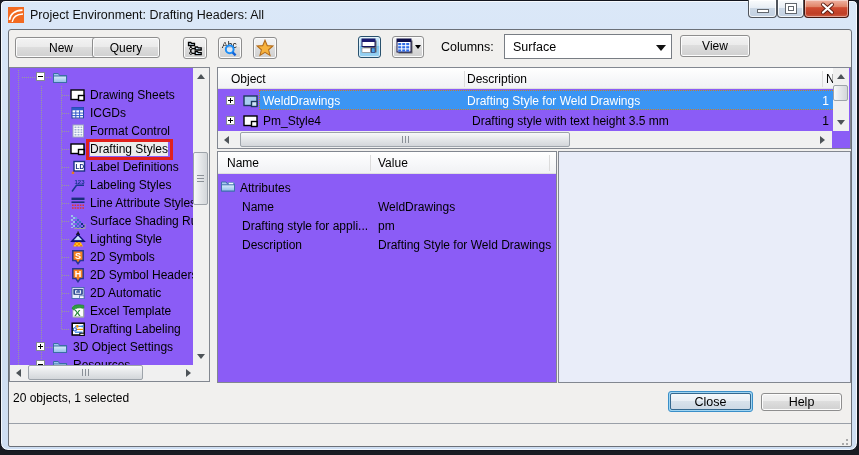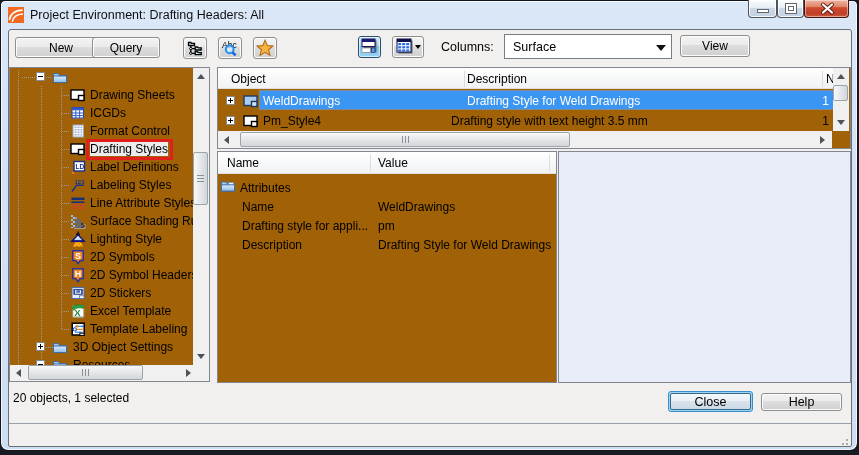--- a/index.html
+++ b/index.html
@@ -9,21 +9,21 @@
  background:linear-gradient(#dbe8f8,#d2e1f4 40%,#cedef2);
  border:1px solid #12151e;border-radius:5px 5px 8px 8px;
  box-shadow:inset 0 0 0 1px rgba(255,255,255,.75)}
 #client{position:absolute;left:8px;top:29px;width:844px;height:418px;
  background:#f1f0ee;border:1px solid #6b7078;border-radius:3px 3px 2px 2px}
 .abs{position:absolute}
 .btn{position:absolute;border:1px solid #8e8e8e;border-radius:3px;
  background:linear-gradient(#f3f3f3,#ebebeb 45%,#dedede 45%,#d0d0d0);
  box-shadow:inset 0 0 0 1px #fcfcfc;font-size:12px;color:#000;
  display:flex;align-items:center;justify-content:center}
-.panel{position:absolute;background:#a16207;border:1px solid #828790}
+.panel{position:absolute;background:#8b5cf6;border:1px solid #828790}
 .sb{position:absolute;background:#f0f0f0}
 .vthumb{position:absolute;border:1px solid #9da3aa;border-radius:2px;
  background:linear-gradient(to right,#f8f9fa,#e8eaec 40%,#d3d6da)}
 .hthumb{position:absolute;border:1px solid #9da3aa;border-radius:2px;
  background:linear-gradient(#f8f9fa,#e8eaec 40%,#d3d6da)}
 .arr{position:absolute;width:0;height:0}
 .grip-v{position:absolute;left:3px;right:3px;height:1px;background:#8a9097}
 .grip-h{position:absolute;top:3px;bottom:3px;width:1px;background:#8a9097}
 .trow{position:absolute;height:18px;display:flex;align-items:center;
  font-size:12px;color:#000;white-space:nowrap}
@@ -295,21 +295,21 @@
 </div>
 <div class="doth" style="left:62px;top:275px;width:7px"></div>
 <div class="trow" style="left:70px;top:284px">
  <svg width="16" height="16" viewBox="0 0 16 16">
   <rect x="2" y="2.5" width="12" height="11" fill="#e8eefa" stroke="#4f6cb0"></rect>
   <rect x="3.8" y="4.2" width="8.6" height="5.2" fill="#2d4fa2" stroke="#1c2f6e" stroke-width=".6"></rect>
   <rect x="5.6" y="5.8" width="5" height="2.4" fill="none" stroke="#fff" stroke-width="1"></rect>
   <path d="M7.2,5.8 h2.4" stroke="#2d4fa2" stroke-width="1.2"></path>
   <rect x="9.5" y="10.8" width="4.5" height="2.7" fill="#fff" stroke="#4f6cb0" stroke-width=".8"></rect>
  </svg>
- <span class="tlbl">2D Stickers</span>
+ <span class="tlbl">2D Automatic</span>
 </div>
 <div class="doth" style="left:62px;top:293px;width:7px"></div>
 <div class="trow" style="left:70px;top:302px">
  <svg width="16" height="16" viewBox="0 0 16 16">
   <rect x="3" y="3" width="10.5" height="11" fill="#fff" stroke="#b5c4b5" stroke-width=".8"></rect>
   <path d="M2,5.5 C3,1.8 8,1.2 13.8,2.4 L13.8,5.4 C9,4.2 5.5,4.8 4.2,7.2 z" fill="#2f9e40" stroke="#1e7a2e" stroke-width=".7"></path>
   <path d="M13.8,5.4 V14 H4" stroke="#9fad9f" stroke-width="1" fill="none"></path>
   <text x="4.2" y="13.2" font-size="9.5" font-weight="bold" fill="#268838" font-family="Liberation Sans">X</text>
  </svg>
  <span class="tlbl">Excel Template</span>
@@ -319,21 +319,21 @@
  <svg width="16" height="16" viewBox="0 0 16 16">
   <rect x="2.2" y="2.2" width="12" height="11.8" fill="#fff" stroke="#000" stroke-width="1.5"></rect>
   <path d="M5,5.3 h7.5" stroke="#2f80e8" stroke-width="1.2"></path>
   <path d="M11.8,3.9 l2.4,1.4 -2.4,1.4z" fill="#2f80e8"></path>
   <rect x="6.3" y="4" width="2" height="2.6" fill="#f59300"></rect>
   <path d="M4.6,8.4 h8.4" stroke="#f59300" stroke-width="1.2"></path>
   <circle cx="4.8" cy="8.4" r="1.6" fill="#fff" stroke="#2255cc" stroke-width="1.1"></circle>
   <path d="M5,11.2 h7.5" stroke="#2f80e8" stroke-width="1.2"></path>
   <rect x="9.8" y="12.2" width="4.4" height="2.2" fill="#fff" stroke="#000" stroke-width="1"></rect>
  </svg>
- <span class="tlbl">Template Labeling</span>
+ <span class="tlbl">Drafting Labeling</span>
 </div>
 <div class="doth" style="left:62px;top:329px;width:7px"></div>
 <div class="trow" style="left:52px;top:338px">
  <svg width="16" height="16" viewBox="0 0 16 16">
   <path d="M1.5,13.5 v-9 h4.8 l1.3,2 h7 v7z" fill="#9ec7ef" stroke="#3a6ea5"></path>
   <rect x="1.5" y="7" width="13" height="6.5" fill="url(#gFold)" stroke="#3a6ea5"></rect>
  </svg>
  <span class="tlbl" style="margin-left:5px">3D Object Settings</span>
 </div>
 <div class="pm plus" style="left:36px;top:342px">
@@ -395,21 +395,21 @@
  <div class="txt" style="left:600px;top:26px;font-size:12px;color:#fff;width:11px;text-align:right">1</div>
  <div class="pm plus" style="left:8px;top:48px">
       <i></i>
       <b></b>
     </div>
  <svg width="16" height="16" viewBox="0 0 16 16" style="position:absolute;left:25px;top:45px">
   <rect x="1" y="3" width="13" height="9.5" fill="#fff" stroke="#000" stroke-width="1.4"></rect>
   <rect x="8.5" y="8.5" width="5.5" height="5" fill="#fff" stroke="#000" stroke-width="1.4"></rect>
  </svg>
  <div class="txt" style="left:45px;top:46px;font-size:12px">Pm_Style4</div>
- <div class="txt" style="left:233px;top:46px;font-size:12px">Drafting style with text height 3.5 mm</div>
+ <div class="txt" style="left:254px;top:46px;font-size:12px">Drafting style with text height 3.5 mm</div>
  <div class="txt" style="left:600px;top:46px;font-size:12px;width:11px;text-align:right">1</div>
  <div class="sb" style="left:0;top:63px;width:614px;height:17px">
   <div class="arr" style="left:6px;top:5px;border-top:4px solid transparent;border-bottom:4px solid transparent;border-right:5px solid #4d5358"></div>
   <div class="hthumb" style="left:22px;top:1px;width:330px;height:15px">
    <div class="grip-h" style="left:161px"></div>
         <div class="grip-h" style="left:164px"></div>
         <div class="grip-h" style="left:167px"></div>
   </div>
   <div class="arr" style="left:602px;top:5px;border-top:4px solid transparent;border-bottom:4px solid transparent;border-left:5px solid #4d5358"></div>
  </div>

